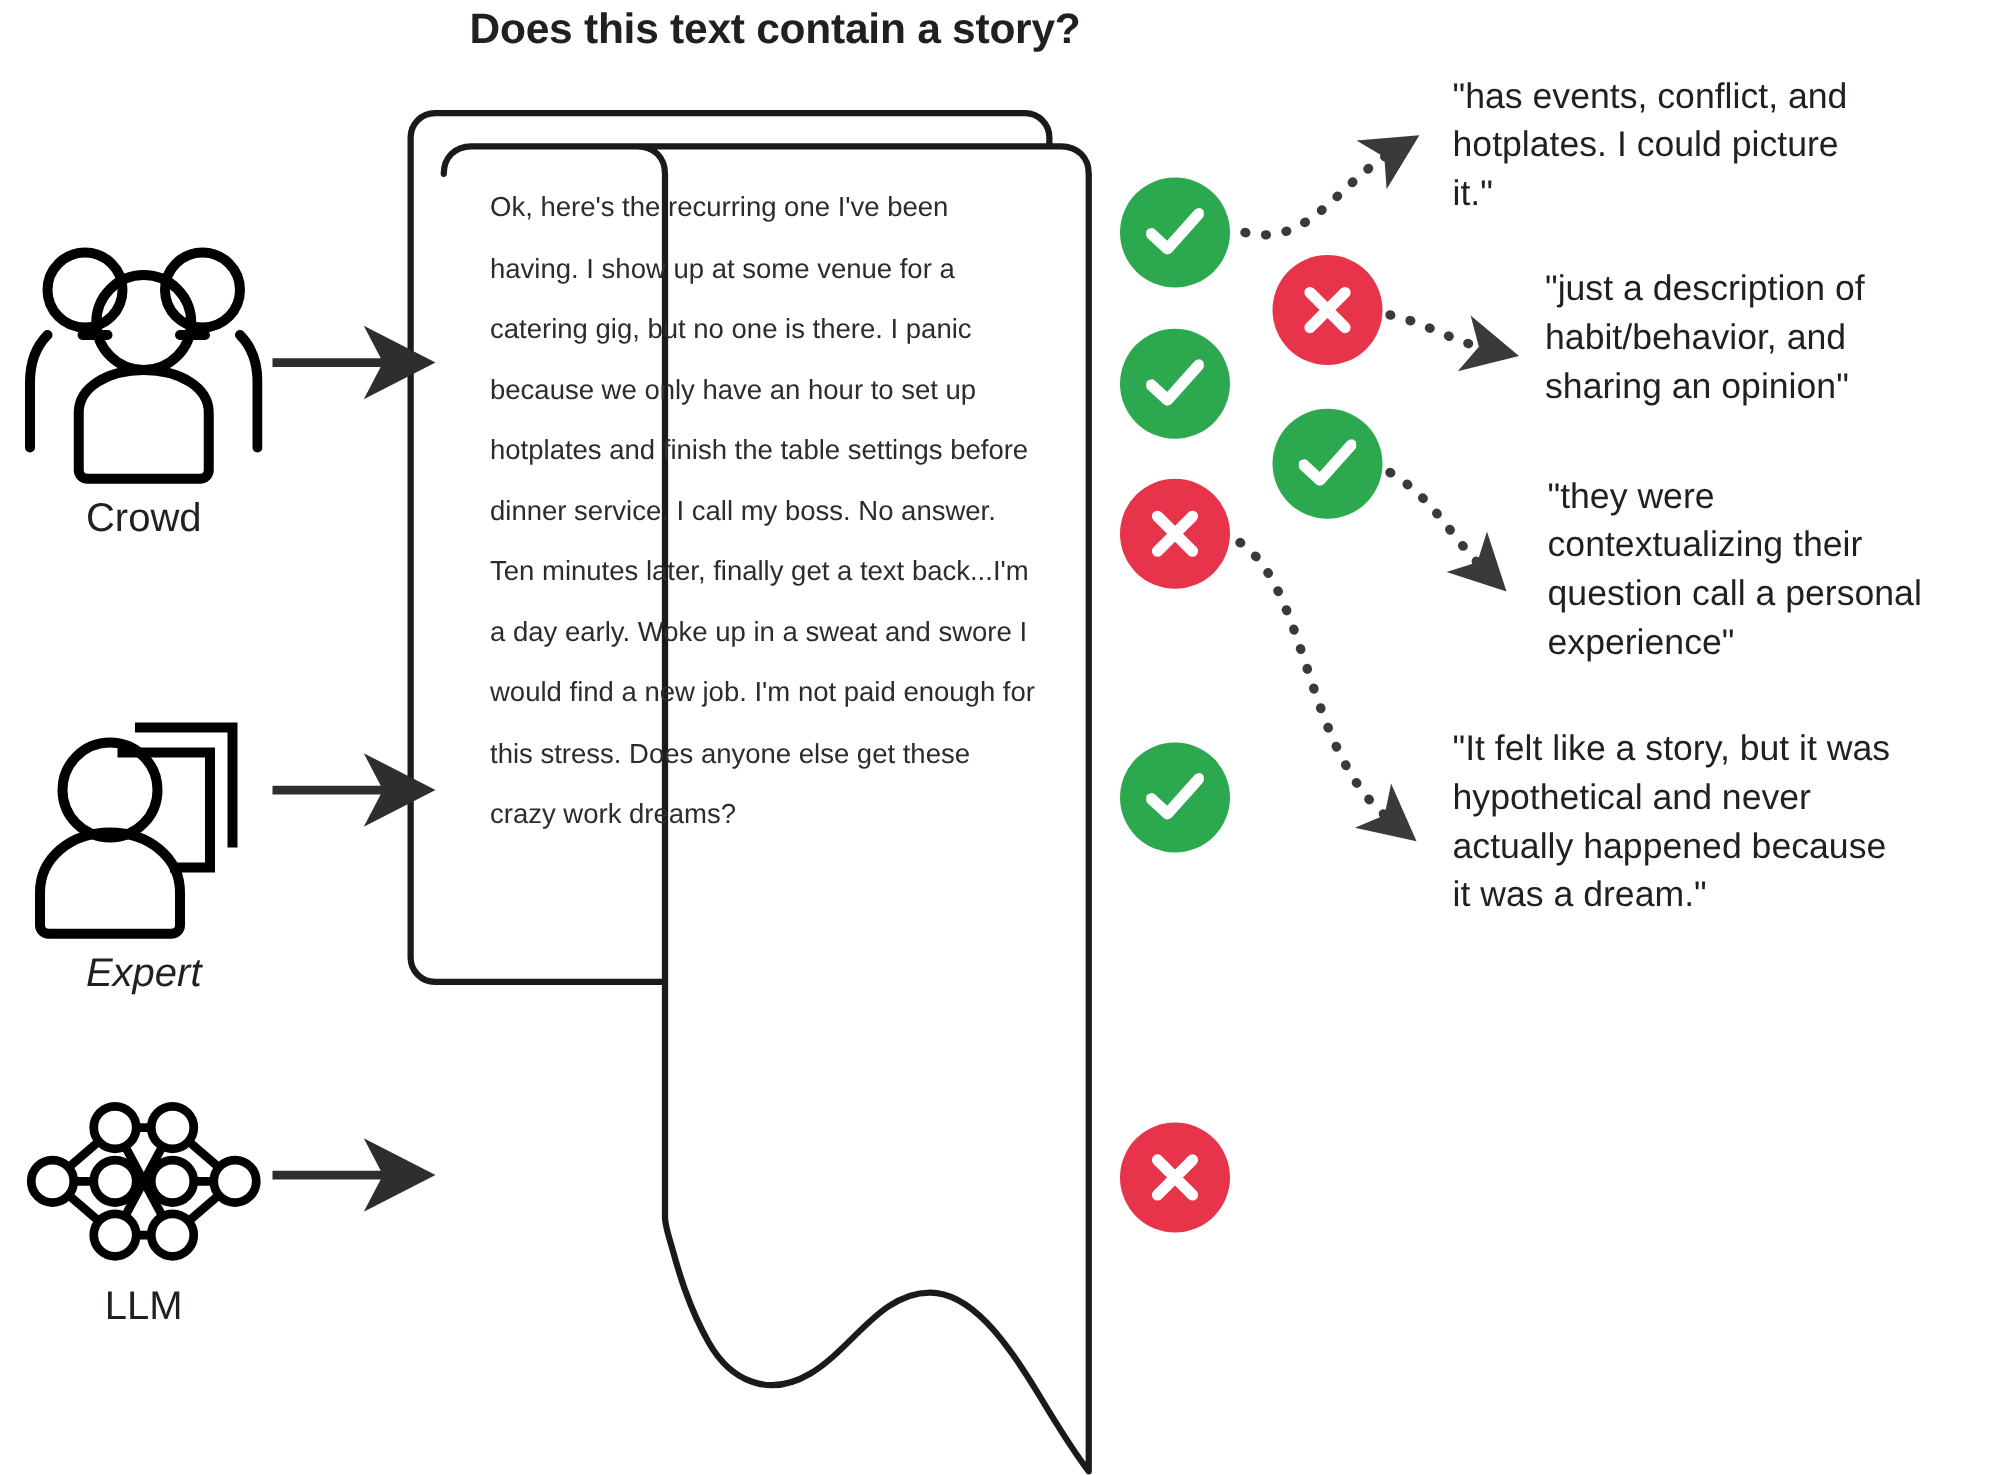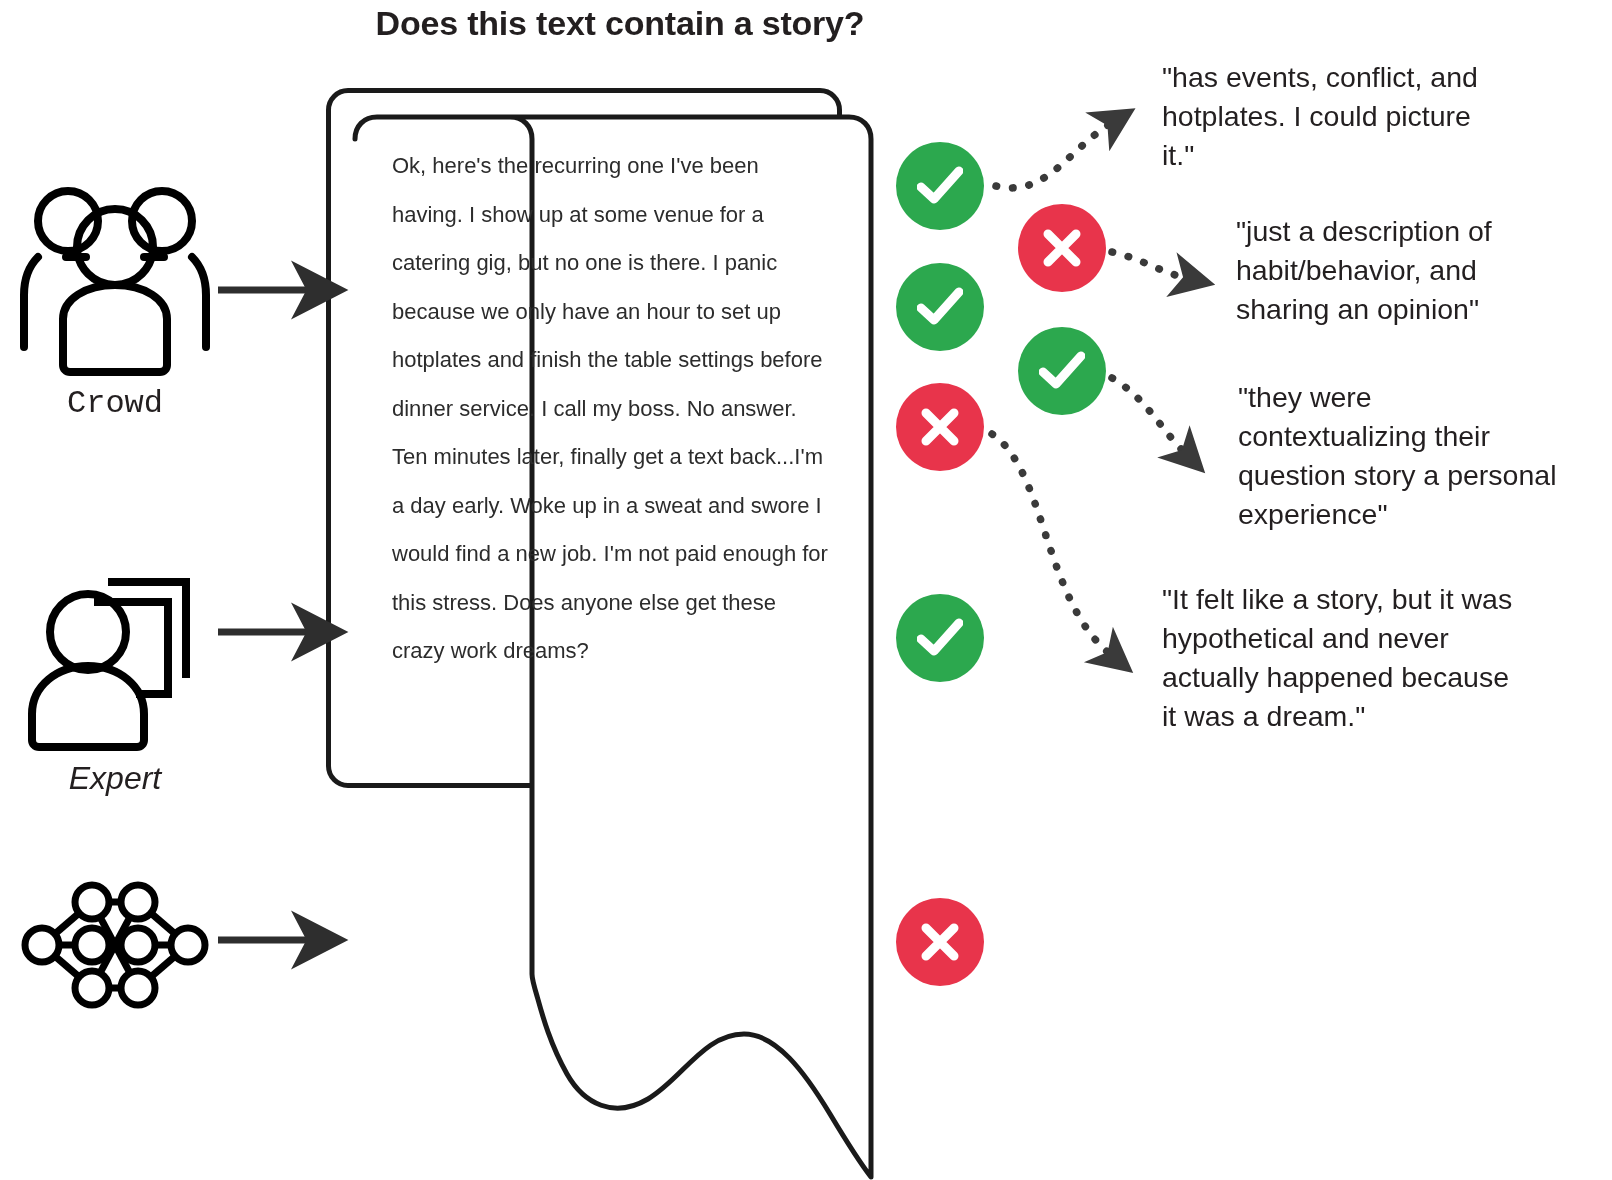--- a/index.html
+++ b/index.html
@@ -33,21 +33,21 @@
   }
   .source .icon-wrap{
     height:230px;
     display:flex;align-items:center;justify-content:center;
   }
   .source .src-label{
     font-size:32px;
     color:#231f20;
     margin-top:-4px;
   }
-  #source-crowd{left:0px;top:169px;font-family:Liberation Mono, monospace;}
+  #source-crowd{left:0px;top:180px;}
   #source-crowd .icon-wrap{height:220px;}
   #source-expert{left:0px;top:544px;font-style:italic;}
   #source-expert .icon-wrap{height:220px;}
   #source-llm{left:0px;top:860px;}
   #source-llm .icon-wrap{height:170px;}
 
   
   #card-back{
     position:absolute;
     left:326px; top:88px;
@@ -150,20 +150,21 @@
           <circle cx="72" cy="22" r="17"></circle>
           <circle cx="72" cy="65" r="17"></circle>
           <circle cx="72" cy="108" r="17"></circle>
           <circle cx="118" cy="22" r="17"></circle>
           <circle cx="118" cy="65" r="17"></circle>
           <circle cx="118" cy="108" r="17"></circle>
           <circle cx="168" cy="65" r="17"></circle>
         </g>
       </svg>
     </div>
+    <div class="src-label">LLM</div>
   </div>
 
   <div id="card-back"></div>
 
   <div id="card-front">
     <svg width="522" height="1066" viewBox="0 0 522 1066" fill="#ffffff" stroke="#1a1a1a" stroke-width="5" stroke-linejoin="round" stroke-linecap="round">
       <path d="M3 25 C3 12 12 3 25 3 L497 3 C510 3 519 12 519 25 L519 1020
                C519 1020 519 1063 519 1063
                C519 1063 505 1045 478 1000
                C452 957 424 920 392 920
@@ -207,21 +208,21 @@
       </svg>
   </div>
   <div class="badge" id="badge-7" style="left: 896px; top: 898px; background: rgb(232, 52, 75);">
     <svg width="40" height="40" viewBox="0 0 40 40">
         <path d="M6 6 L34 34 M34 6 L6 34" fill="none" stroke="#fff" stroke-width="9" stroke-linecap="round"></path>
       </svg>
   </div>
 
   <div class="annotation" id="annotation-1" style="left:1162px;top:58px;width:330px;"><span>"has </span><b>events</b><span>, </span><b>conflict</b><span>, and </span><b>hotplates</b><span>. I could </span><b>picture</b><span> it."</span></div>
   <div class="annotation" id="annotation-2" style="left:1236px;top:212px;width:310px;"><span>"just a </span><b>description</b><span> of </span><b>habit/behavior</b><span>, and sharing an </span><b>opinion</b><span>"</span></div>
-  <div class="annotation" id="annotation-3" style="left:1238px;top:378px;width:320px;"><span>"they were </span><b>contextualizing</b><span> their </span><b>question</b><span> story a </span><b>personal experience</b><span>"</span></div>
+  <div class="annotation" id="annotation-3" style="left:1238px;top:378px;width:320px;"><span>"they were </span><b>contextualizing</b><span> their </span><b>question</b><span> call a </span><b>personal experience</b><span>"</span></div>
   <div class="annotation" id="annotation-4" style="left:1162px;top:580px;width:360px;"><span>"It </span><b>felt like a story</b><span>, but it was </span><b>hypothetical</b><span> and never actually happened because it was a dream."</span></div>
 
   <svg id="overlay">
     <defs>
       <marker id="solidhead" markerWidth="9" markerHeight="9" refX="3.4" refY="4.5" orient="auto" markerUnits="strokeWidth">
         <path d="M0.4,0.3 L8.6,4.5 L0.4,8.7 L2.6,4.5 Z" fill="#2e2e2e"></path>
       </marker>
       <marker id="dothead" markerWidth="6.4" markerHeight="6.4" refX="2.2" refY="3.2" orient="auto" markerUnits="strokeWidth">
         <path d="M0.2,0.15 L6.2,3.2 L0.2,6.25 L1.8,3.2 Z" fill="#3a3a3a"></path>
       </marker>

